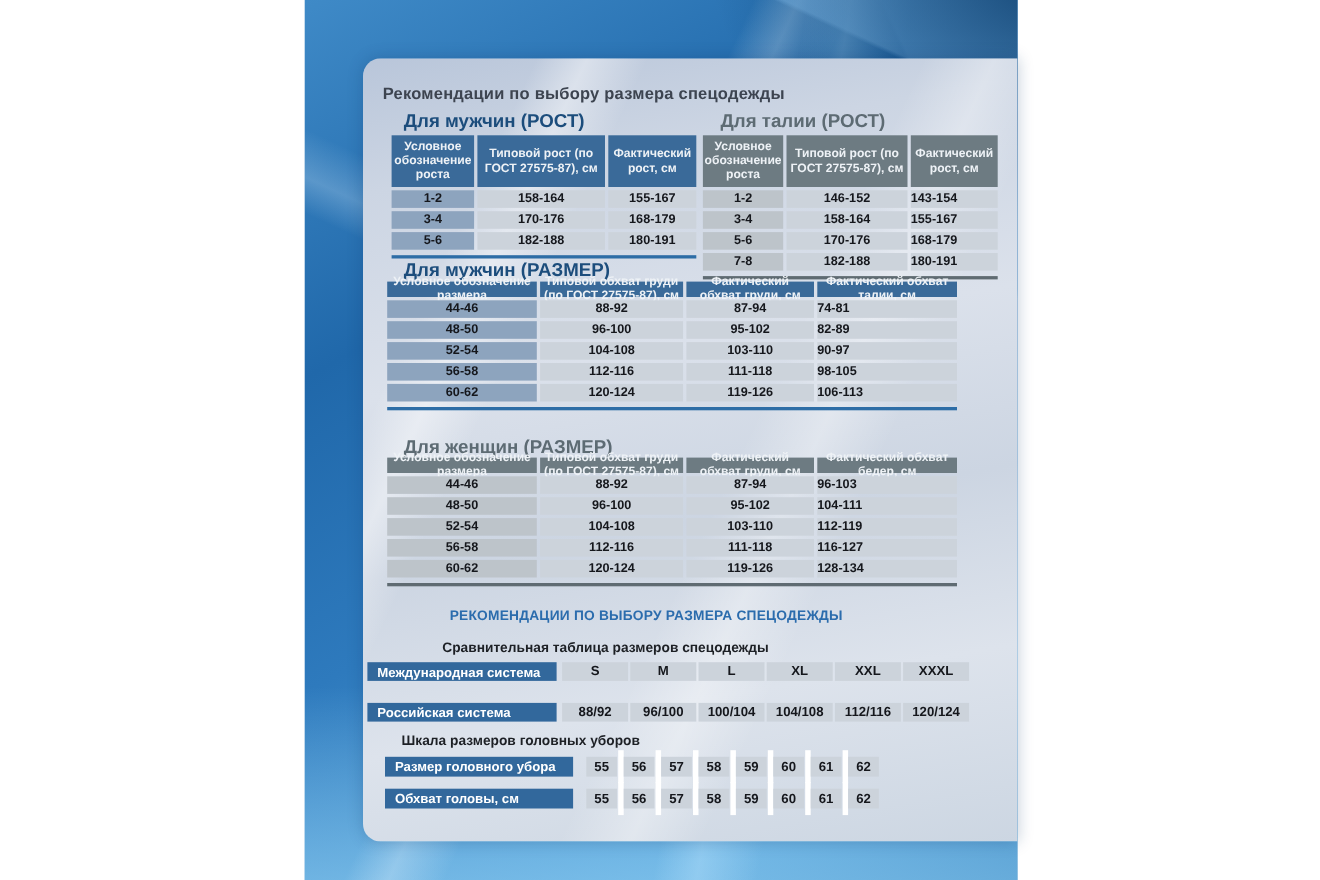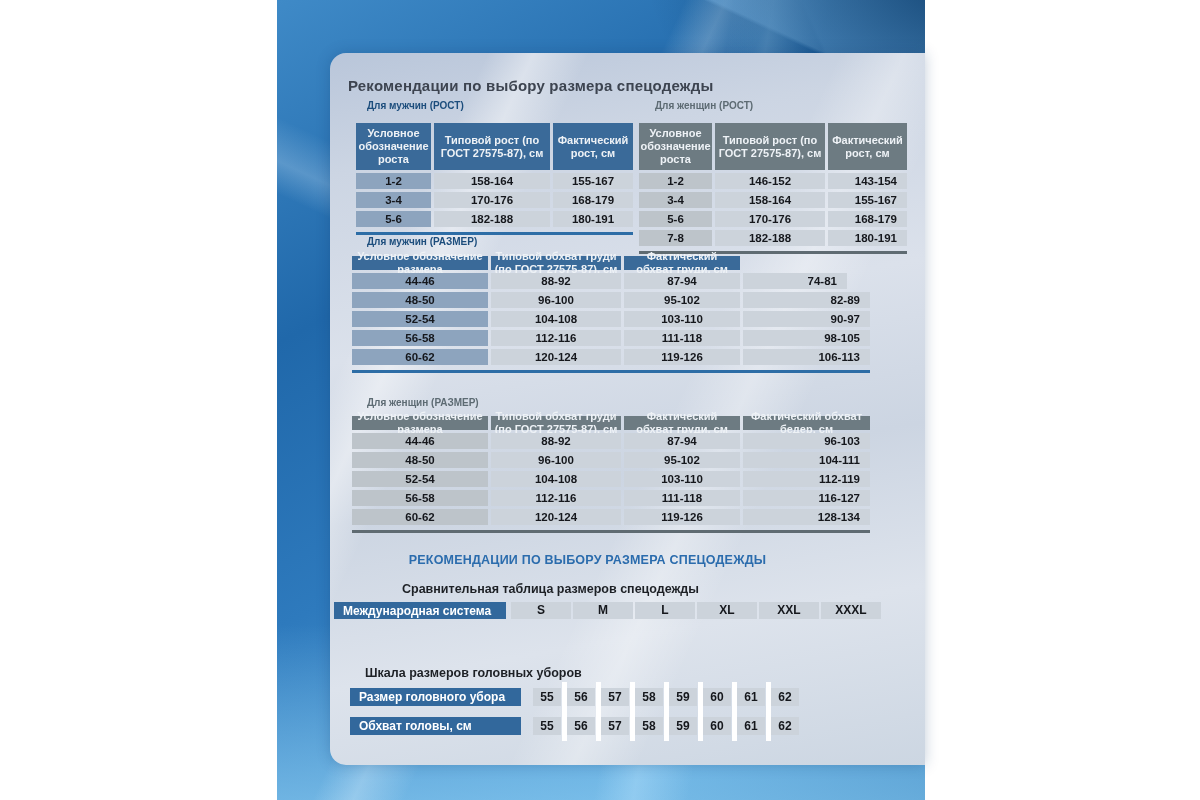--- a/index.html
+++ b/index.html
@@ -18,38 +18,38 @@
       linear-gradient(152deg, #3f8ac7 0%, #2068aa 30%, #2e7abd 55%, #58a3da 85%, #2f7ab8 100%);}
   
   .panel{position:absolute;left:330px;top:53px;width:595px;height:712px;
     border-radius:16px 0 0 16px;box-shadow:0 0 14px rgba(15,55,105,.25);
     background:
       linear-gradient(115deg, rgba(255,255,255,0) 17%, rgba(255,255,255,.42) 22%, rgba(255,255,255,0) 28%),
       linear-gradient(115deg, rgba(255,255,255,0) 55%, rgba(255,255,255,.34) 62%, rgba(255,255,255,0) 69%),
       linear-gradient(170deg, #b9c6da 0%, #ccd5e3 15%, #dbe1eb 38%, #ccd5e2 58%, #dde3ec 78%, #ccd6e2 100%);}
   .panel > *{position:absolute;}
   .page-title{left:18px;top:24px;font-size:15px;font-weight:bold;color:#3d4450;letter-spacing:.2px;}
-  .sec-h{font-size:10px;font-weight:bold;white-space:nowrap;}
+  .sec-h{font-size:17px;font-weight:bold;white-space:nowrap;}
   .sec-h.men{color:var(--men-heading,#1c4d7c);}
   .sec-h.women{color:var(--women-heading,#5d6b73);}
   .mid-h{left:0;top:500px;width:515px;text-align:center;font-size:12.5px;font-weight:bold;
          color:var(--accent-heading,#2b6cad);letter-spacing:.2px;}
   .blk-h{font-size:12.5px;font-weight:bold;color:#1d2025;}
   
   .gtable{display:flex;flex-direction:column;gap:3px;padding-left:12px;}
   .trow{display:flex;gap:3px;}
   .hcell{background:var(--men-header,#3a6a99);color:#eef2f6;font-weight:bold;font-size:11px;line-height:13px;
          display:flex;align-items:center;justify-content:center;text-align:center;
          padding:2px 3px;box-sizing:border-box;}
   .gtable.h3 .hcell{height:47px;}
   .gtable.h2 .hcell{height:14px;}
   .dcell{background:var(--data-cell,#ccd3db);height:16px;line-height:16px;font-size:11.5px;font-weight:bold;
          color:#15171c;text-align:center;box-sizing:border-box;}
   .dcell.first{background:var(--men-first-col,#8da4be);}
-  .dcell.ar{text-align:right;padding-right:10px;}
+  .dcell.ar{text-align:left;padding-right:10px;}
   .gtable.women .hcell{background:var(--women-header,#6d7b82);}
   .gtable.women .dcell.first{background:var(--women-first-col,#bdc4ca);}
   .gtable::after{content:"";display:block;height:3px;background:var(--men-rule,#2d6da6);margin-top:2px;}
   .gtable.women::after{background:var(--women-rule,#5f6b72);}
   #t-men-height{left:14px;top:70px;}
   #t-women-height{left:297px;top:70px;}
   #t-men-size{left:10px;top:203px;}
   #t-women-size{left:10px;top:363px;}
   
   .lrowset{display:flex;flex-direction:column;}
@@ -68,21 +68,21 @@
 </head>
 <body>
 
 <div class="stage">
   <div class="bg-art"></div>
   <div class="panel">
 
     <div class="page-title">Рекомендации по выбору размера спецодежды</div>
 
     <div class="sec-h men" style="left:37px;top:47px;">Для мужчин (РОСТ)</div>
-    <div class="sec-h women" style="left:325px;top:47px;">Для женщин (РОСТ)</div>
+    <div class="sec-h women" style="left:325px;top:47px;">Для талии (РОСТ)</div>
 
     <div id="t-men-height" class="gtable h3">
         <div class="trow">
           <div class="hcell" style="width: 75px;">Условное обозначение роста</div>
           <div class="hcell" style="width: 116px;">Типовой рост (по ГОСТ 27575-87), см</div>
           <div class="hcell" style="width: 80px;">Фактический рост, см</div>
         </div>
         <div class="trow">
           <div class="dcell first" style="width: 75px;">1-2</div>
           <div class="dcell" style="width: 116px;">158-164</div>
@@ -126,26 +126,27 @@
           <div class="dcell ar" style="width: 79px;">180-191</div>
         </div>
       </div>
 
     <div class="sec-h men" style="left:37px;top:183px;">Для мужчин (РАЗМЕР)</div>
     <div id="t-men-size" class="gtable h2">
         <div class="trow">
           <div class="hcell" style="width: 136px;">Условное обозначение размера</div>
           <div class="hcell" style="width: 130px;">Типовой обхват груди (по ГОСТ 27575-87), см</div>
           <div class="hcell" style="width: 116px;">Фактический обхват груди, см</div>
+          <div class="hcell" style="width: 127px;">Фактический обхват талии, см</div>
         </div>
         <div class="trow">
           <div class="dcell first" style="width: 136px;">44-46</div>
           <div class="dcell" style="width: 130px;">88-92</div>
           <div class="dcell" style="width: 116px;">87-94</div>
-          <div class="dcell ar" style="width: 104px;">74-81</div>
+          <div class="dcell ar" style="width: 127px;">74-81</div>
         </div>
         <div class="trow">
           <div class="dcell first" style="width: 136px;">48-50</div>
           <div class="dcell" style="width: 130px;">96-100</div>
           <div class="dcell" style="width: 116px;">95-102</div>
           <div class="dcell ar" style="width: 127px;">82-89</div>
         </div>
         <div class="trow">
           <div class="dcell first" style="width: 136px;">52-54</div>
           <div class="dcell" style="width: 130px;">104-108</div>
@@ -211,20 +212,29 @@
     <div class="blk-h" style="left:72px;top:529px;">Сравнительная таблица размеров спецодежды</div>
     <div id="t-comp" class="lrowset">
         <div class="lrow">
           <div class="lbar">Международная система</div>
           <div class="vcell">S</div>
           <div class="vcell">M</div>
           <div class="vcell">L</div>
           <div class="vcell">XL</div>
           <div class="vcell">XXL</div>
           <div class="vcell last">XXXL</div>
+        </div>
+        <div class="lrow">
+          <div class="lbar">Российская система</div>
+          <div class="vcell">88/92</div>
+          <div class="vcell">96/100</div>
+          <div class="vcell">100/104</div>
+          <div class="vcell">104/108</div>
+          <div class="vcell">112/116</div>
+          <div class="vcell last">120/124</div>
         </div>
       </div>
 
     <div class="blk-h" style="left:13px;top:613px;margin-left:22px;">Шкала размеров головных уборов</div>
     <div id="t-hw" class="lrowset">
         <div class="lrow">
           <div class="lbar">Размер головного убора</div>
           <div class="vcell">55</div>
           <div class="vcell">56</div>
           <div class="vcell">57</div>

